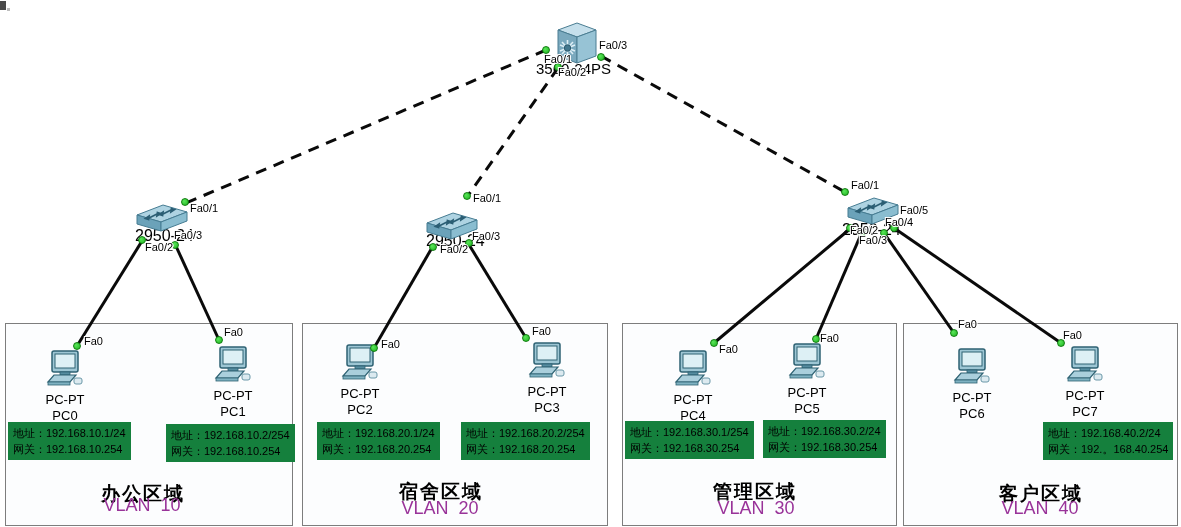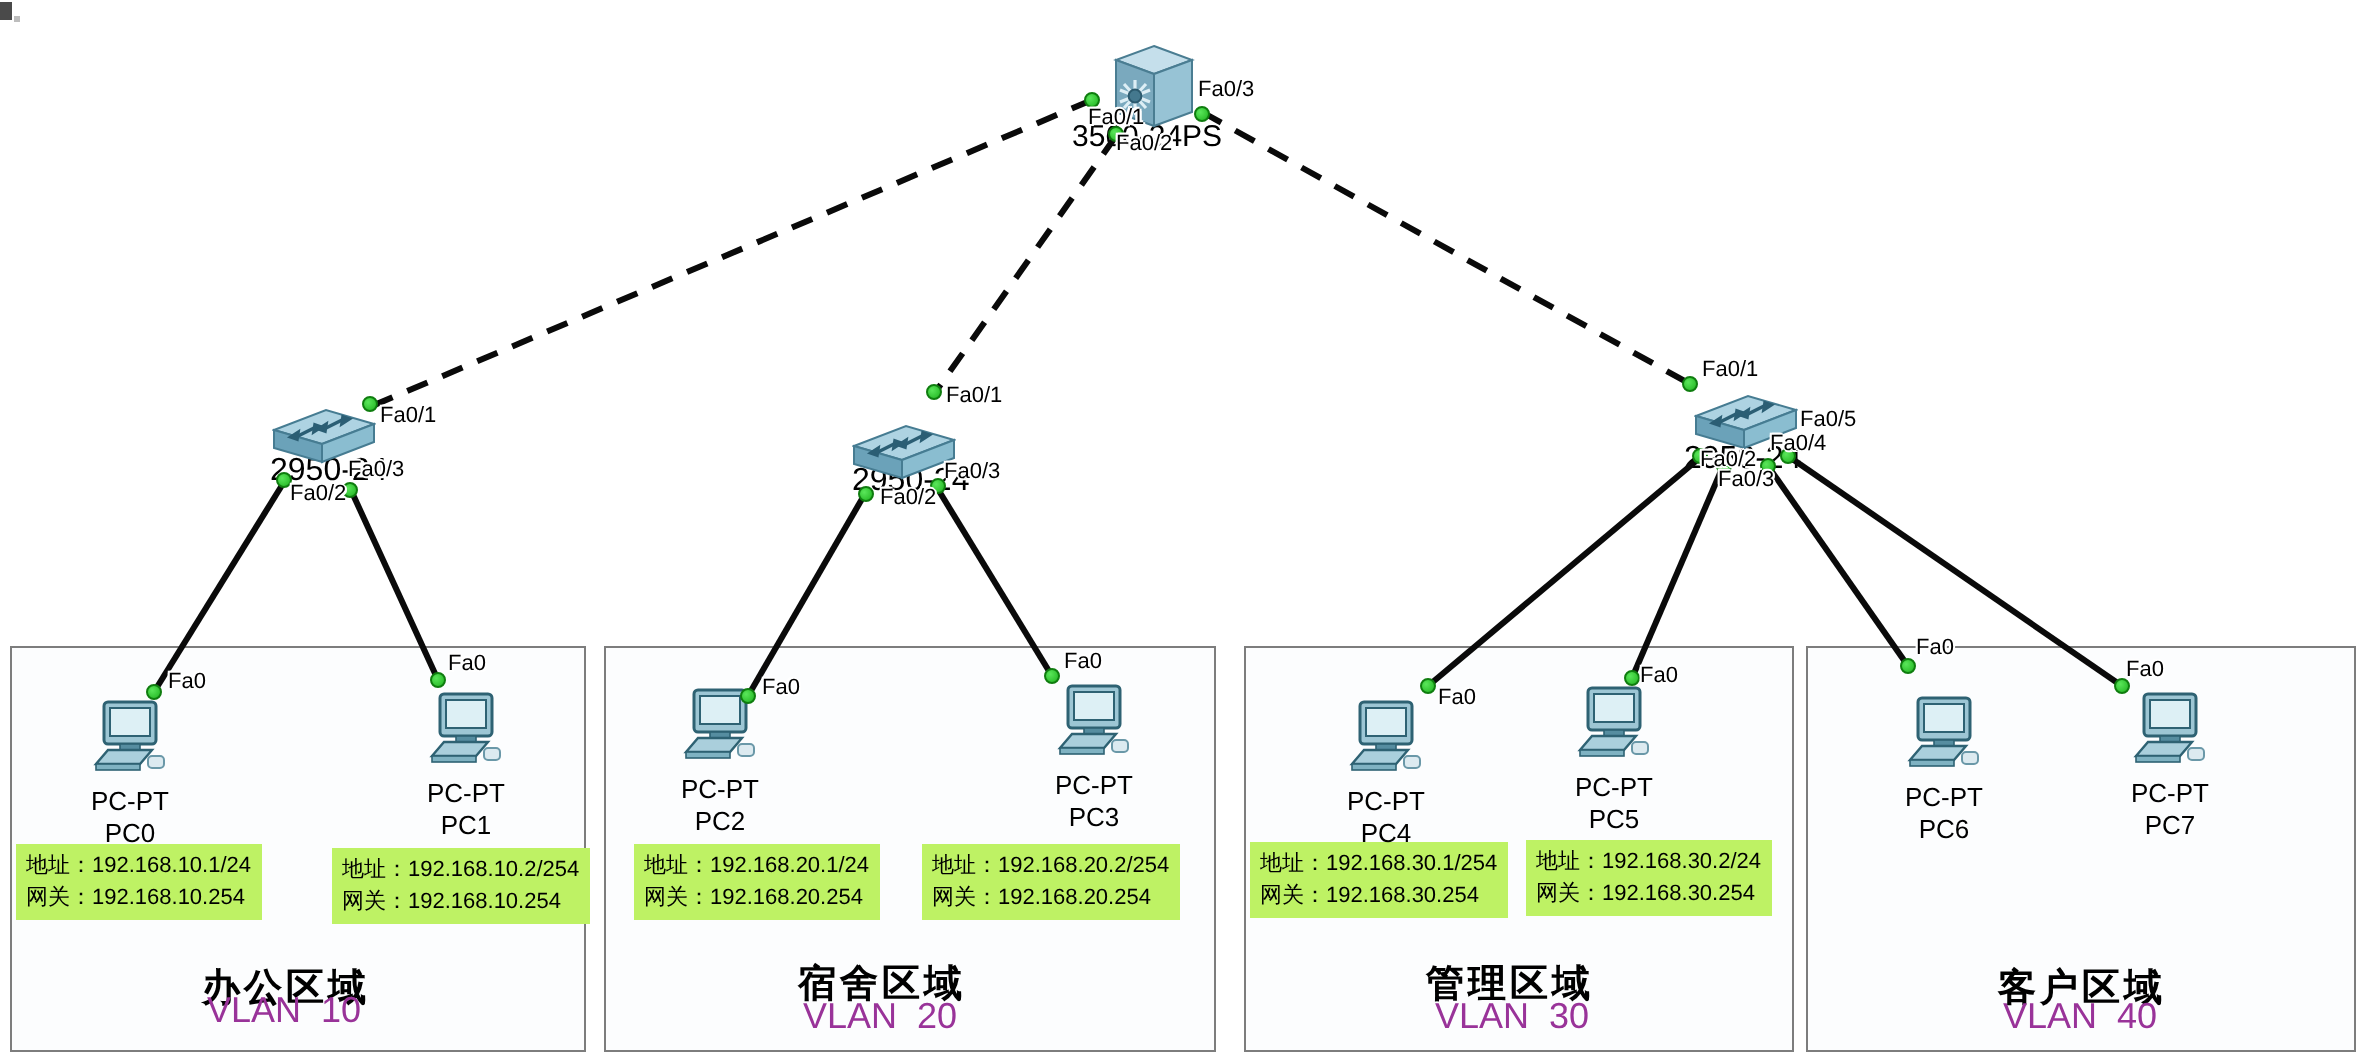--- a/index.html
+++ b/index.html
@@ -1,21 +1,21 @@
 <!DOCTYPE html>
 <html><head>
 <meta charset="utf-8">
 <style>
   html,body{margin:0;padding:0;background:#fff;}
   #canvas{position:relative;width:1181px;height:527px;background:#ffffff;overflow:hidden;
           font-family:"Liberation Sans","DejaVu Sans",sans-serif;color:#000;}
   .corner-artifact{position:absolute;left:0;top:1px;width:6px;height:9px;background:#4a4a4a;z-index:7;}
   .corner-artifact:after{content:"";position:absolute;left:7px;top:7px;width:3px;height:3px;background:#bdbdbd;}
   .zone{position:absolute;background:#fcfdfe;border:1px solid #7d7d7d;z-index:1;box-sizing:border-box;}
-  .addr{position:absolute;background:#bef264;padding:3px 5px;font-size:11px;line-height:16px;
+  .addr{position:absolute;background:#15803d;padding:3px 5px;font-size:11px;line-height:16px;
         white-space:nowrap;z-index:2;}
   .ztitle{position:absolute;transform:translateX(-50%);font-size:19px;font-weight:bold;
           white-space:pre;z-index:2;letter-spacing:2px;margin-top:20px;}
   .zvlan{position:absolute;transform:translateX(-50%);font-size:18px;color:#993399;
          font-family:Liberation Sans, sans-serif;white-space:pre;z-index:2;}
   .wires{position:absolute;left:0;top:0;z-index:3;}
   .wire{stroke:#0a0a0a;stroke-width:3;}
   .trunk{stroke-dasharray:11,8;}
   .dev{position:absolute;z-index:4;}
   .pc{position:absolute;width:80px;text-align:center;z-index:4;}
@@ -55,20 +55,24 @@
     <div>地址：192.168.20.2/254</div>
     <div>网关：192.168.20.254</div>
   </div>
   <div class="addr" style="left:625px;top:421px">
     <div>地址：192.168.30.1/254</div>
     <div>网关：192.168.30.254</div>
   </div>
   <div class="addr" style="left:763px;top:420px">
     <div>地址：192.168.30.2/24</div>
     <div>网关：192.168.30.254</div>
+  </div>
+  <div class="addr" style="left:1043px;top:422px">
+    <div>地址：192.168.40.2/24</div>
+    <div>网关：192.。168.40.254</div>
   </div>
 
   <div class="ztitle" style="left:143px;top:461px">办公区域</div>
   <div class="ztitle" style="left:441px;top:459px">宿舍区域</div>
   <div class="ztitle" style="left:755px;top:459px">管理区域</div>
   <div class="ztitle" style="left:1041px;top:461px">客户区域</div>
   <div class="zvlan" style="left:142px;top:495px">VLAN  10</div>
   <div class="zvlan" style="left:440px;top:498px">VLAN  20</div>
   <div class="zvlan" style="left:756px;top:498px">VLAN  30</div>
   <div class="zvlan" style="left:1040px;top:498px">VLAN  40</div>

